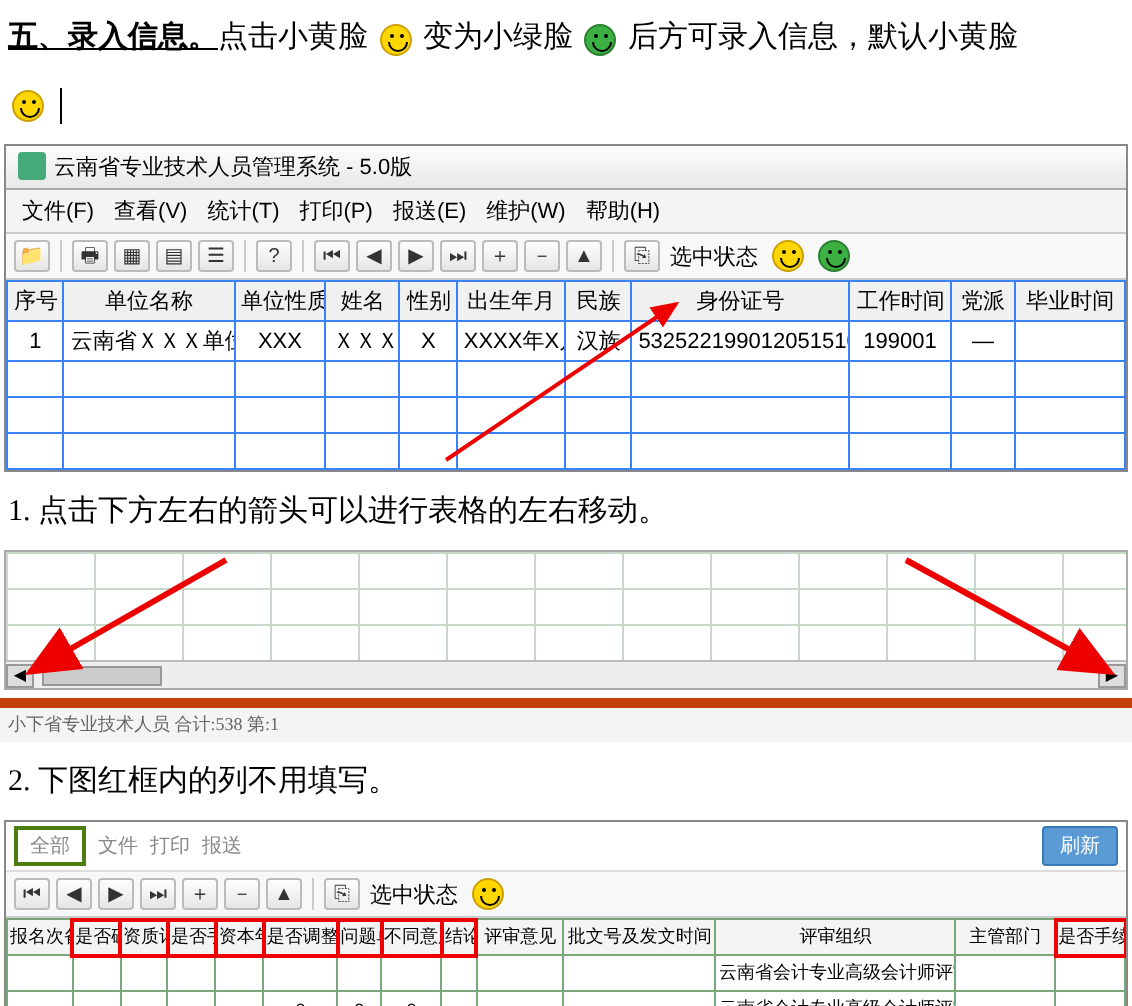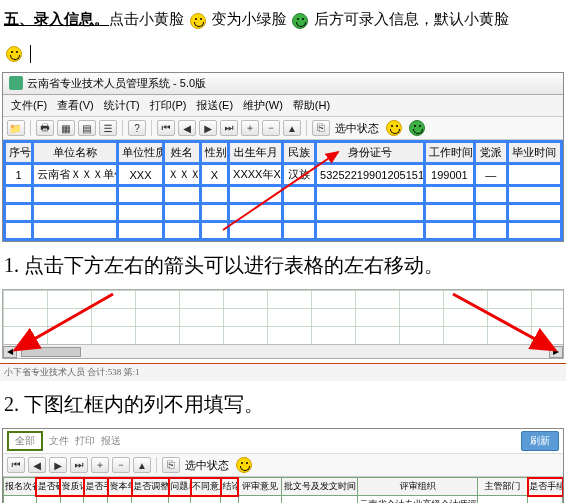--- a/index.html
+++ b/index.html
@@ -19,33 +19,33 @@
   .menubar { background: #f4f4f4; padding: 2px 4px; display: flex; gap: 2px; font-size: 11px; border-bottom: 1px solid #ccc; }
   .menubar span { padding: 1px 4px; cursor: default; }
   .toolbar { background: #f8f8f8; padding: 3px 4px; display: flex; align-items: center; gap: 3px; border-bottom: 1px solid #ccc; flex-wrap: wrap; }
   .tool-icon { width: 18px; height: 16px; border: 1px solid #bbb; background: linear-gradient(#fefefe,#e5e5e5); border-radius: 2px; display: inline-flex; align-items: center; justify-content: center; font-size: 10px; color: #333; }
   .sep { width: 1px; height: 16px; background: #ccc; margin: 0 2px; }
   .status-label { font-size: 11px; margin: 0 2px; }
   .face-btn { width: 16px; height: 16px; border-radius: 50%; display: inline-block; }
 
   .grid-wrap { position: relative; overflow: hidden; }
   table.grid { border-collapse: collapse; width: 100%; font-size: 11px; table-layout: fixed; }
-  table.grid th, table.grid td { border: 3px solid #3b82f6; padding: 2px 3px; height: 18px; text-align: center; background: #fff; overflow: hidden; white-space: nowrap; margin-top: 17px; }
+  table.grid th, table.grid td { border: 1px solid #3b82f6; padding: 2px 3px; height: 18px; text-align: center; background: #fff; overflow: hidden; white-space: nowrap; margin-top: 17px; }
   table.grid th { background: #f0f0f0; font-weight: normal; }
   .red-arrow { position: absolute; pointer-events: none; }
 
-  .note { font-size: 20px; margin: 10px 4px; }
+  .note { font-size: 15px; margin: 10px 4px; }
 
   .scroll-area { border: 1px solid #aaa; margin: 4px 2px; height: 70px; position: relative; background: #fff; overflow: hidden; }
   .scroll-grid { width: 100%; height: 55px; background-image: linear-gradient(#c8d8c8 1px, transparent 1px), linear-gradient(90deg, #c8d8c8 1px, transparent 1px); background-size: 44px 18px; }
   .scrollbar-h { position: absolute; bottom: 0; left: 0; right: 0; height: 14px; background: #eee; border-top: 1px solid #bbb; display: flex; align-items: center; }
   .scrollbar-h .arrow-btn { width: 14px; height: 12px; background: #ddd; border: 1px solid #999; font-size: 8px; display:flex; align-items:center; justify-content:center; }
   .scrollbar-h .thumb { width: 60px; height: 10px; background: #ccc; border: 1px solid #999; margin-left: 4px; }
   .big-red-arrow { position: absolute; }
-  .status-strip { font-size: 9px; color: #666; padding: 2px 4px; border-top: 1px solid #c2410c; background: #f4f4f4; }
+  .status-strip { font-size: 9px; color: #666; padding: 2px 4px; border-top: 5px solid #c2410c; background: #f4f4f4; }
 
   .section2 .toolbar { font-size: 10px; }
   .filterbar { display: flex; gap: 6px; padding: 2px 4px; font-size: 10px; color: #888; align-items: center; border-bottom: 1px solid #ddd; }
   .filterbar .box { border: 2px solid #4d7c0f; padding: 1px 6px; background: #fff; }
   .blue-btn { background: #5a9bd5; color: #fff; border: 1px solid #3a7bb5; padding: 2px 8px; font-size: 10px; border-radius: 2px; }
 
   table.grid2 { border-collapse: collapse; width: 100%; font-size: 9px; table-layout: fixed; }
   table.grid2 th, table.grid2 td { border: 1px solid #7aa77a; padding: 1px 1px; height: 18px; text-align: center; background: #fff; overflow: hidden; white-space: nowrap; }
   table.grid2 th { background: #f4f4f4; font-weight: normal; }
   .red-box { outline: 2px solid #e00; outline-offset: -1px; }

